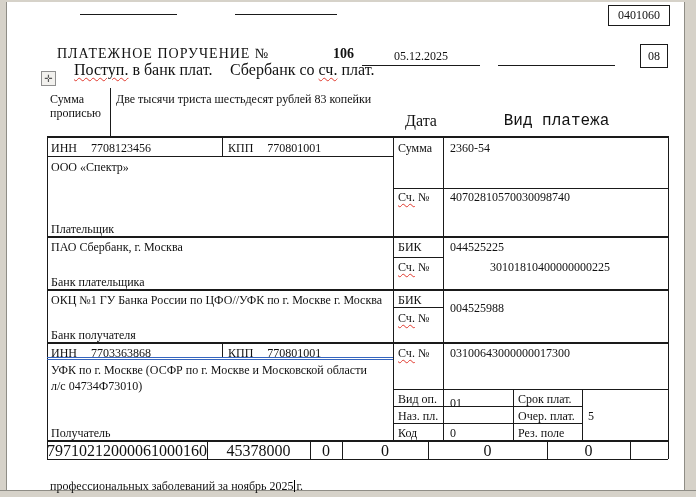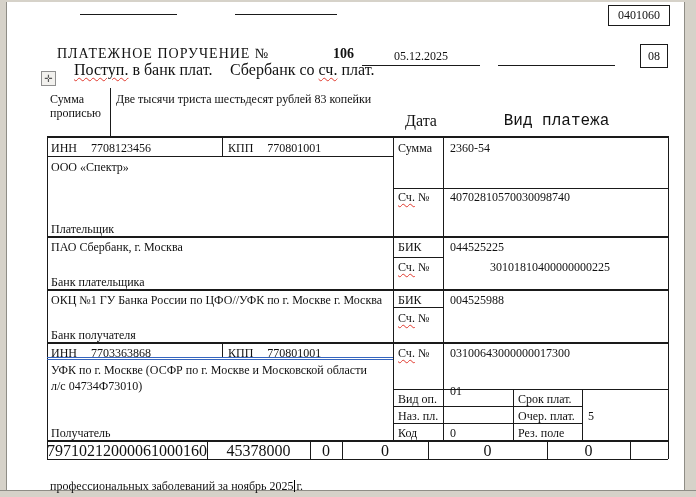--- a/index.html
+++ b/index.html
@@ -90,21 +90,21 @@
   <div class="t" style="left:450px;top:240px;">044525225</div>
   <div class="hl" style="left:393px;top:257px;width:50px;"></div>
   <div class="t" style="left:398px;top:260px;"><span class="sp">Сч.</span> <span>№</span></div>
   <div class="t" style="left:450px;top:260px;margin-left:40px;">30101810400000000225</div>
   <div class="t" style="left:51px;top:275px;">Банк плательщика</div>
 
   <div class="hl2" style="left:47px;top:289px;width:621px;"></div>
 
   <div class="t" style="left:51px;top:293px;">ОКЦ №1 ГУ Банка России по ЦФО//УФК по г. Москве г. Москва</div>
   <div class="t" style="left:398px;top:293px;">БИК</div>
-  <div class="t" style="left:450px;top:293px;">004525988</div>
+  <div class="t" style="left:450px;top:301px;">004525988</div>
   <div class="hl" style="left:393px;top:307px;width:50px;"></div>
   <div class="t" style="left:398px;top:311px;"><span class="sp">Сч.</span> <span>№</span></div>
   <div class="t" style="left:51px;top:328px;">Банк получателя</div>
 
   <div class="hl2" style="left:47px;top:342px;width:621px;"></div>
 
   <div class="vl" style="left:222px;top:342px;height:16px;"></div>
   <div class="t" style="left:51px;top:346px;"><span>ИНН</span><span class="gap"></span><span>7703363868</span></div>
   <div class="t" style="left:228px;top:346px;"><span>КПП</span><span class="gap"></span><span>770801001</span></div>
   <div class="bluedbl" style="left:47px;top:357px;width:346px;"></div>
@@ -115,21 +115,21 @@
   <div class="t" style="left:398px;top:346px;"><span class="sp">Сч.</span> <span>№</span></div>
   <div class="t" style="left:450px;top:346px;">03100643000000017300</div>
   <div class="hl" style="left:393px;top:389px;width:275px;"></div>
 
   <div class="vl" style="left:513px;top:389px;height:52px;"></div>
   <div class="vl" style="left:582px;top:389px;height:52px;"></div>
   <div class="hl" style="left:393px;top:406px;width:189px;"></div>
   <div class="hl" style="left:393px;top:423px;width:189px;"></div>
 
   <div class="t" style="left:398px;top:392px;">Вид оп.</div>
-  <div class="t" style="left:450px;top:384px;">01</div>
+  <div class="t" style="left:450px;top:396px;">01</div>
   <div class="t" style="left:518px;top:392px;">Срок плат.</div>
   <div class="t" style="left:588px;top:392px;"></div>
 
   <div class="t" style="left:398px;top:409px;">Наз. пл.</div>
   <div class="t" style="left:450px;top:409px;"></div>
   <div class="t" style="left:518px;top:409px;">Очер. плат.</div>
   <div class="t" style="left:588px;top:409px;">5</div>
 
   <div class="t" style="left:398px;top:426px;">Код</div>
   <div class="t" style="left:450px;top:426px;">0</div>

